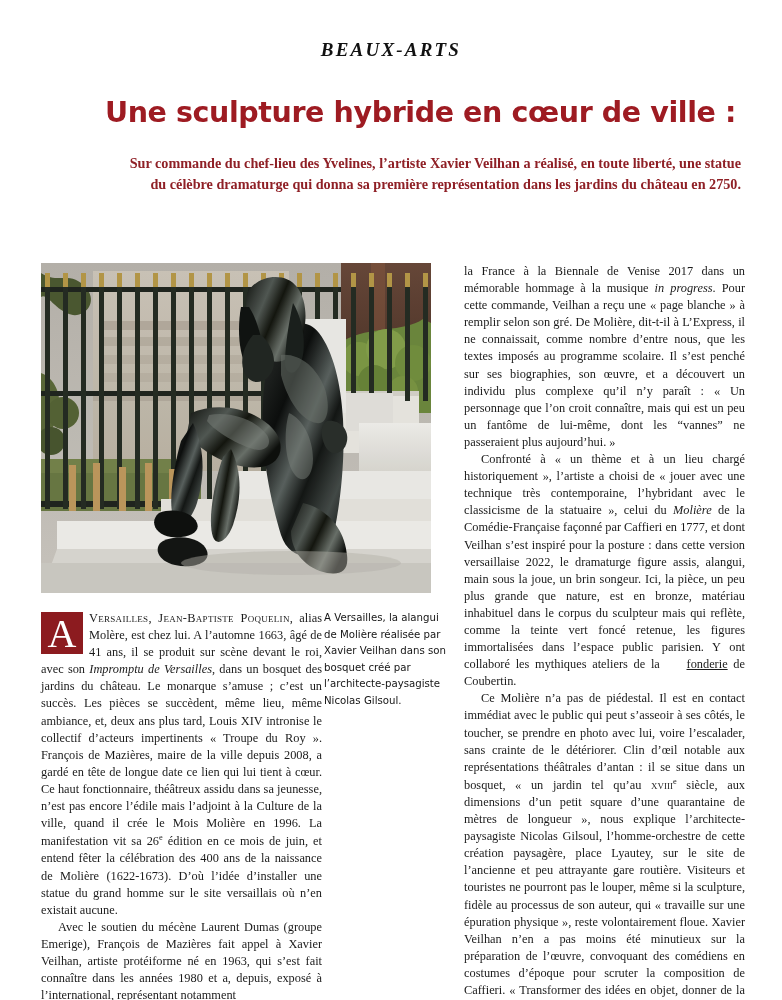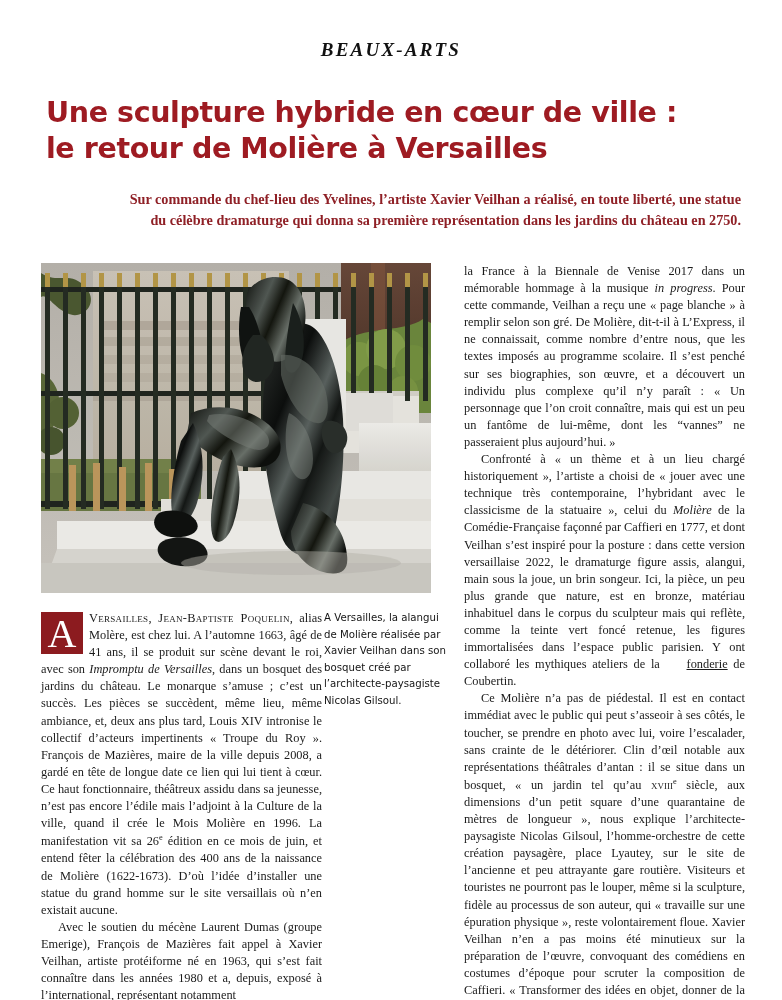--- a/index.html
+++ b/index.html
@@ -29,21 +29,21 @@
     letter-spacing:2.2px;
     color:#111;
     padding-top:40px;
     line-height:1;
   }
 
   
   .headline{
     margin:36px auto 0 auto;
     width:690px;
-    text-align:left;
+    text-align:right;
     font-family:"DejaVu Sans", sans-serif;
     font-weight:700;
     color:#9e1b22;
     font-size:28.5px;
     line-height:1.26;
     letter-spacing:-0.4px;
   }
   .headline .l2{display:block;}
 
   
@@ -148,21 +148,20 @@
 </style>
 </head>
 <body>
 
 <div class="page">
 
   <div class="rubric">BEAUX-ARTS</div>
 
   <h1 class="headline">
     <span class="l1">Une sculpture hybride en cœur de ville :</span>
-    <span class="l2">le retour de Molière à Versailles</span>
   </h1>
 
   <div class="standfirst">
     <span class="l1">Sur commande du chef-lieu des Yvelines, l’artiste Xavier Veilhan a réalisé, en toute liberté, une statue</span>
     <span class="l2">du célèbre dramaturge qui donna sa première représentation dans les jardins du château en 2750.</span>
   </div>
 
   <div class="cols">
 
     <div class="col-left">

